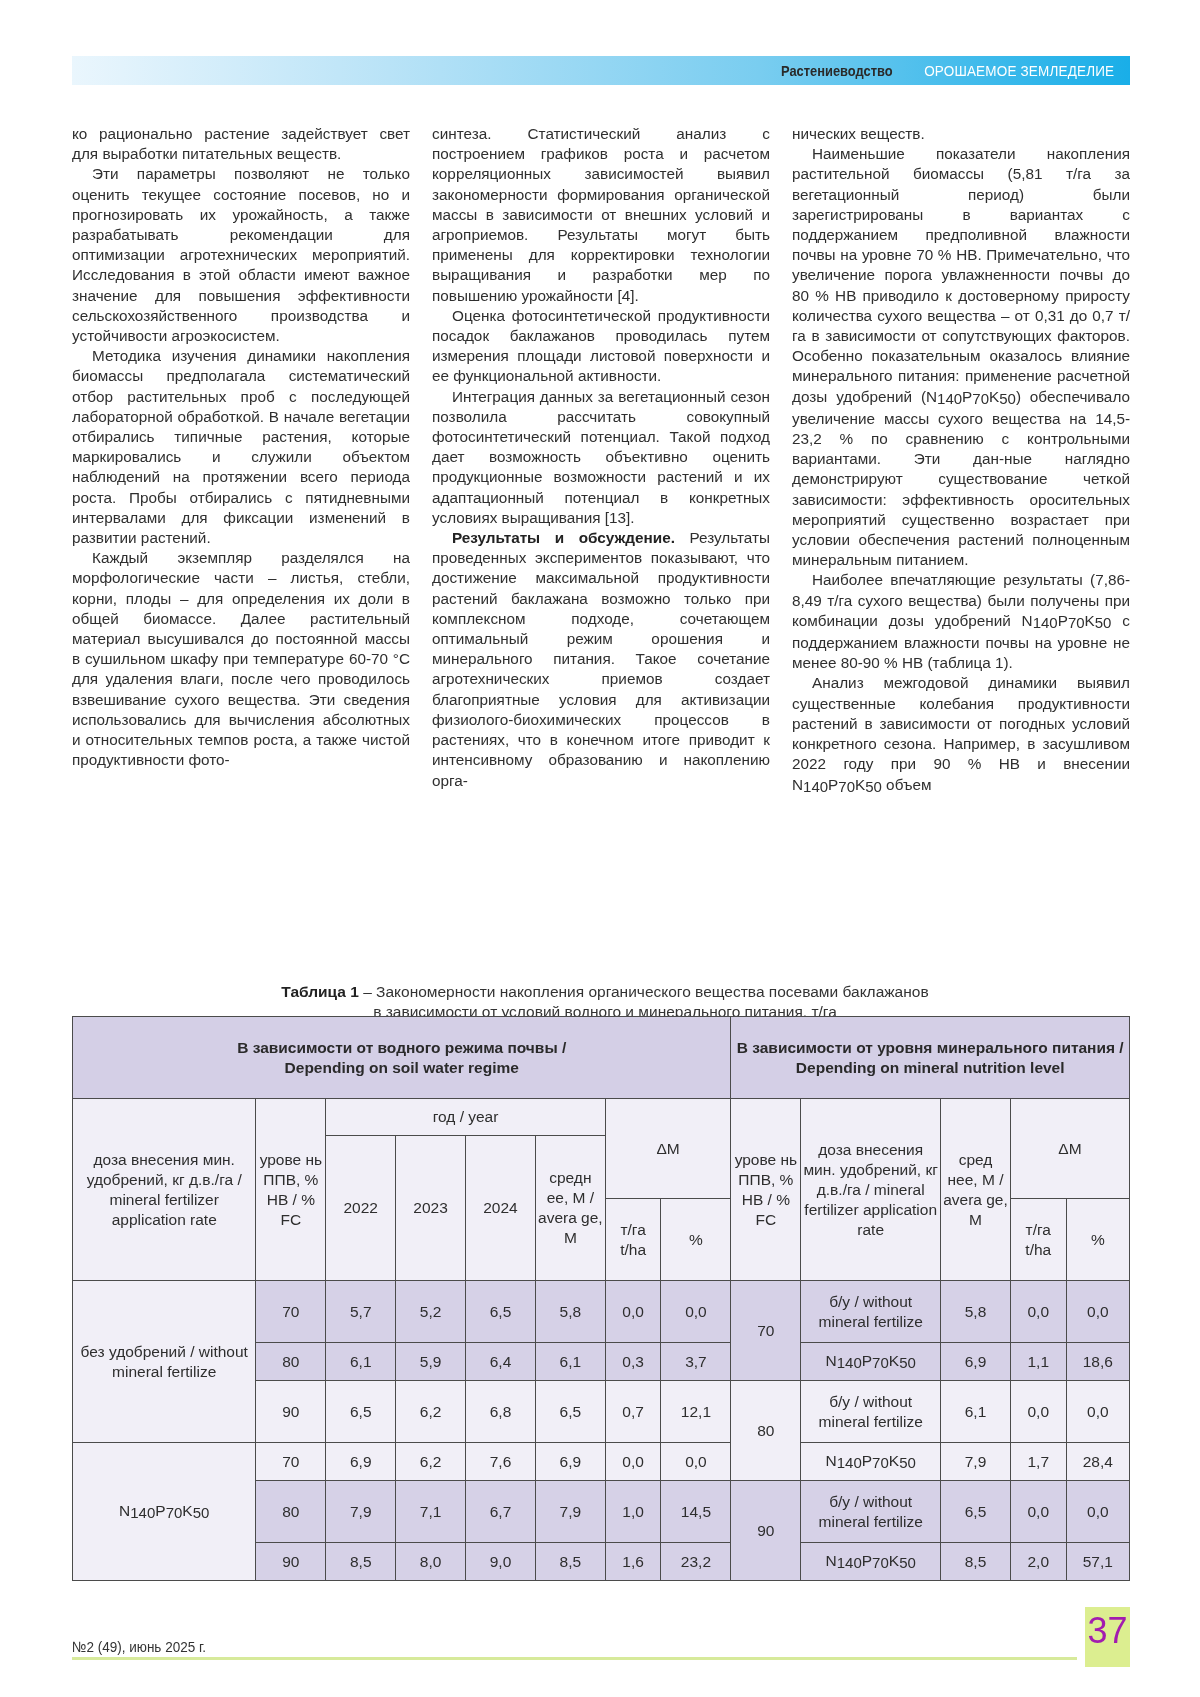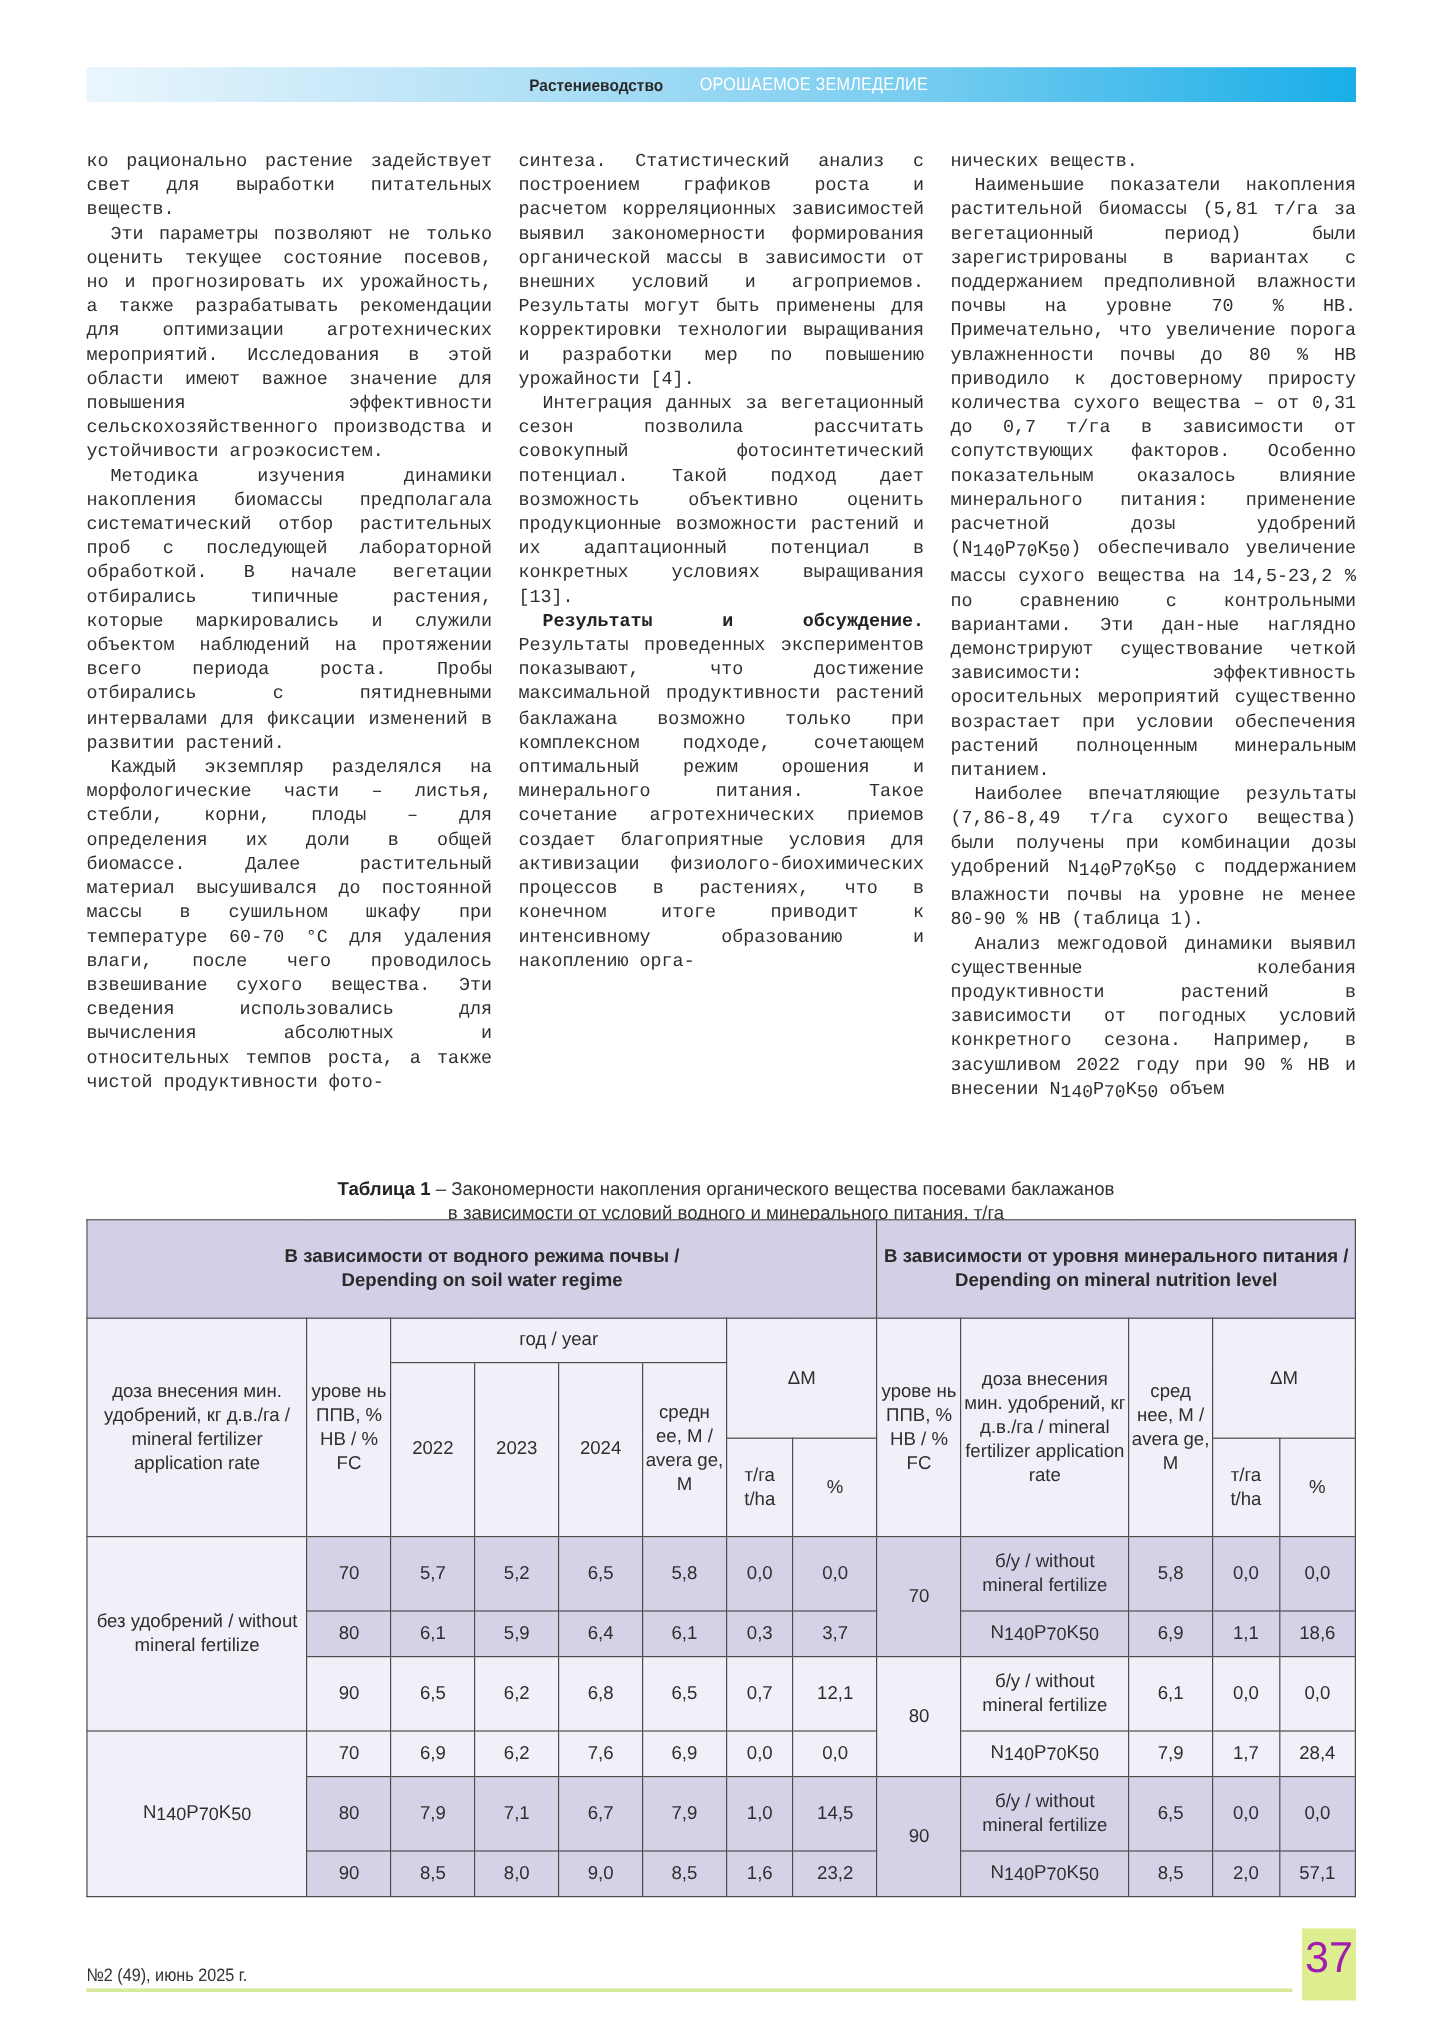--- a/index.html
+++ b/index.html
@@ -2,27 +2,27 @@
 <html><head>
 <meta charset="utf-8">
 <style>
   * { box-sizing: border-box; margin: 0; padding: 0; }
   html, body { width: 1200px; height: 1697px; background: #ffffff; }
   body { position: relative; font-family: "Liberation Sans", sans-serif; color: #2b2b2b; overflow: hidden; }
 
   .header-bar {
     position: absolute; left: 72px; top: 56px; width: 1058px; height: 29px;
     background: linear-gradient(to right, #eaf6fd 0%, #b9e3f7 30%, #79cdf0 65%, #19aee8 100%);
-    display: flex; align-items: center; justify-content: center; padding: 0 16px 0 28px;
+    display: flex; align-items: center; justify-content: flex-end; padding: 0 16px 0 28px;
   }
   .header-left { font-size: 14px; font-weight: bold; color: #2a2a2a; transform: scaleX(0.92); transform-origin: left center; }
   .header-right { font-size: 15px; color: #ffffff; letter-spacing: 0.2px; transform: scaleX(0.9); transform-origin: right center; }
 
   .columns { position: absolute; left: 72px; top: 124px; width: 1058px; height: 720px; display: flex; justify-content: space-between; }
-  .col { width: 338px; font-size: 15.3px; line-height: 20.2px; text-align: justify; color: #2f2f2f; font-family: Liberation Mono, monospace; }
+  .col { width: 338px; font-size: 15.3px; line-height: 20.2px; text-align: justify; color: #2f2f2f; }
   .col p { margin: 0; }
   .col p.indent { text-indent: 20px; }
   .col b { font-weight: bold; color: #222; }
   .sub { font-size: 15px; vertical-align: -2px; }
 
   .caption { position: absolute; left: 60px; top: 982px; width: 1090px; text-align: center; font-size: 15.5px; line-height: 20px; color: #333; }
   .caption b { color: #222; }
 
   table.data {
     position: absolute; left: 72px; top: 1016px; width: 1058px;
@@ -52,20 +52,21 @@
 
 <div class="columns">
   <div class="col">
     <p>ко рационально растение задействует свет для выработки питательных веществ.</p>
     <p class="indent">Эти параметры позволяют не только оценить текущее состояние посевов, но и прогнозировать их урожайность, а также разрабатывать рекомендации для оптимизации агротехнических мероприятий. Исследования в этой области имеют важное значение для повышения эффективности сельскохозяйственного производства и устойчивости агроэкосистем.</p>
     <p class="indent">Методика изучения динамики накопления биомассы предполагала систематический отбор растительных проб с последующей лабораторной обработкой. В начале вегетации отбирались типичные растения, которые маркировались и служили объектом наблюдений на протяжении всего периода роста. Пробы отбирались с пятидневными интервалами для фиксации изменений в развитии растений.</p>
     <p class="indent">Каждый экземпляр разделялся на морфологические части – листья, стебли, корни, плоды – для определения их доли в общей биомассе. Далее растительный материал высушивался до постоянной массы в сушильном шкафу при температуре 60-70 °С для удаления влаги, после чего проводилось взвешивание сухого вещества. Эти сведения использовались для вычисления абсолютных и относительных темпов роста, а также чистой продуктивности фото-</p>
   </div>
   <div class="col">
     <p>синтеза. Статистический анализ с построением графиков роста и расчетом корреляционных зависимостей выявил закономерности формирования органической массы в зависимости от внешних условий и агроприемов. Результаты могут быть применены для корректировки технологии выращивания и разработки мер по повышению урожайности [4].</p>
+    <p class="indent">Оценка фотосинтетической продуктивности посадок баклажанов проводилась путем измерения площади листовой поверхности и ее функциональной активности.</p>
     <p class="indent">Интеграция данных за вегетационный сезон позволила рассчитать совокупный фотосинтетический потенциал. Такой подход дает возможность объективно оценить продукционные возможности растений и их адаптационный потенциал в конкретных условиях выращивания [13].</p>
     <p class="indent"><b>Результаты и обсуждение.</b><span> Результаты проведенных экспериментов показывают, что достижение максимальной продуктивности растений баклажана возможно только при комплексном подходе, сочетающем оптимальный режим орошения и минерального питания. Такое сочетание агротехнических приемов создает благоприятные условия для активизации физиолого-биохимических процессов в растениях, что в конечном итоге приводит к интенсивному образованию и накоплению орга-</span></p>
   </div>
   <div class="col">
     <p>нических веществ.</p>
     <p class="indent"><span>Наименьшие показатели накопления растительной биомассы (5,81 т/га за вегетационный период) были зарегистрированы в вариантах с поддержанием предполивной влажности почвы на уровне 70 % НВ. Примечательно, что увеличение порога увлажненности почвы до 80 % НВ приводило к достоверному приросту количества сухого вещества – от 0,31 до 0,7 т/га в зависимости от сопутствующих факторов. Особенно показательным оказалось влияние минерального питания: применение расчетной дозы удобрений (</span><span><span>N</span><span class="sub">140</span><span>P</span><span class="sub">70</span><span>K</span><span class="sub">50</span></span><span>) обеспечивало увеличение массы сухого вещества на 14,5-23,2 % по сравнению с контрольными вариантами. Эти дан-ные наглядно демонстрируют существование четкой зависимости: эффективность оросительных мероприятий существенно возрастает при условии обеспечения растений полноценным минеральным питанием.</span></p>
     <p class="indent"><span>Наиболее впечатляющие результаты (7,86-8,49 т/га сухого вещества) были получены при комбинации дозы удобрений </span><span><span>N</span><span class="sub">140</span><span>P</span><span class="sub">70</span><span>K</span><span class="sub">50</span></span><span> с поддержанием влажности почвы на уровне не менее 80-90 % НВ (таблица 1).</span></p>
     <p class="indent"><span>Анализ межгодовой динамики выявил существенные колебания продуктивности растений в зависимости от погодных условий конкретного сезона. Например, в засушливом 2022 году при 90 % НВ и внесении </span><span><span>N</span><span class="sub">140</span><span>P</span><span class="sub">70</span><span>K</span><span class="sub">50</span></span><span> объем</span></p>
   </div>
 </div>

